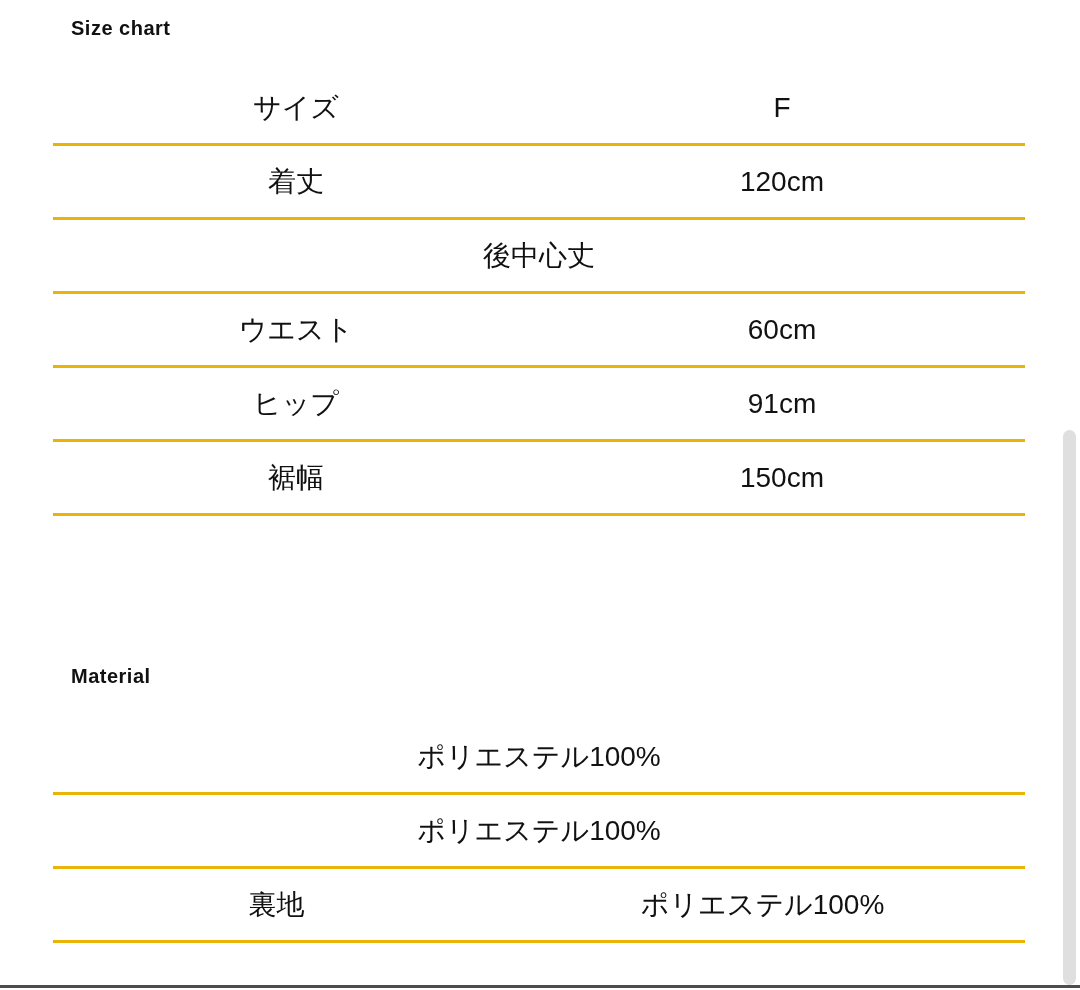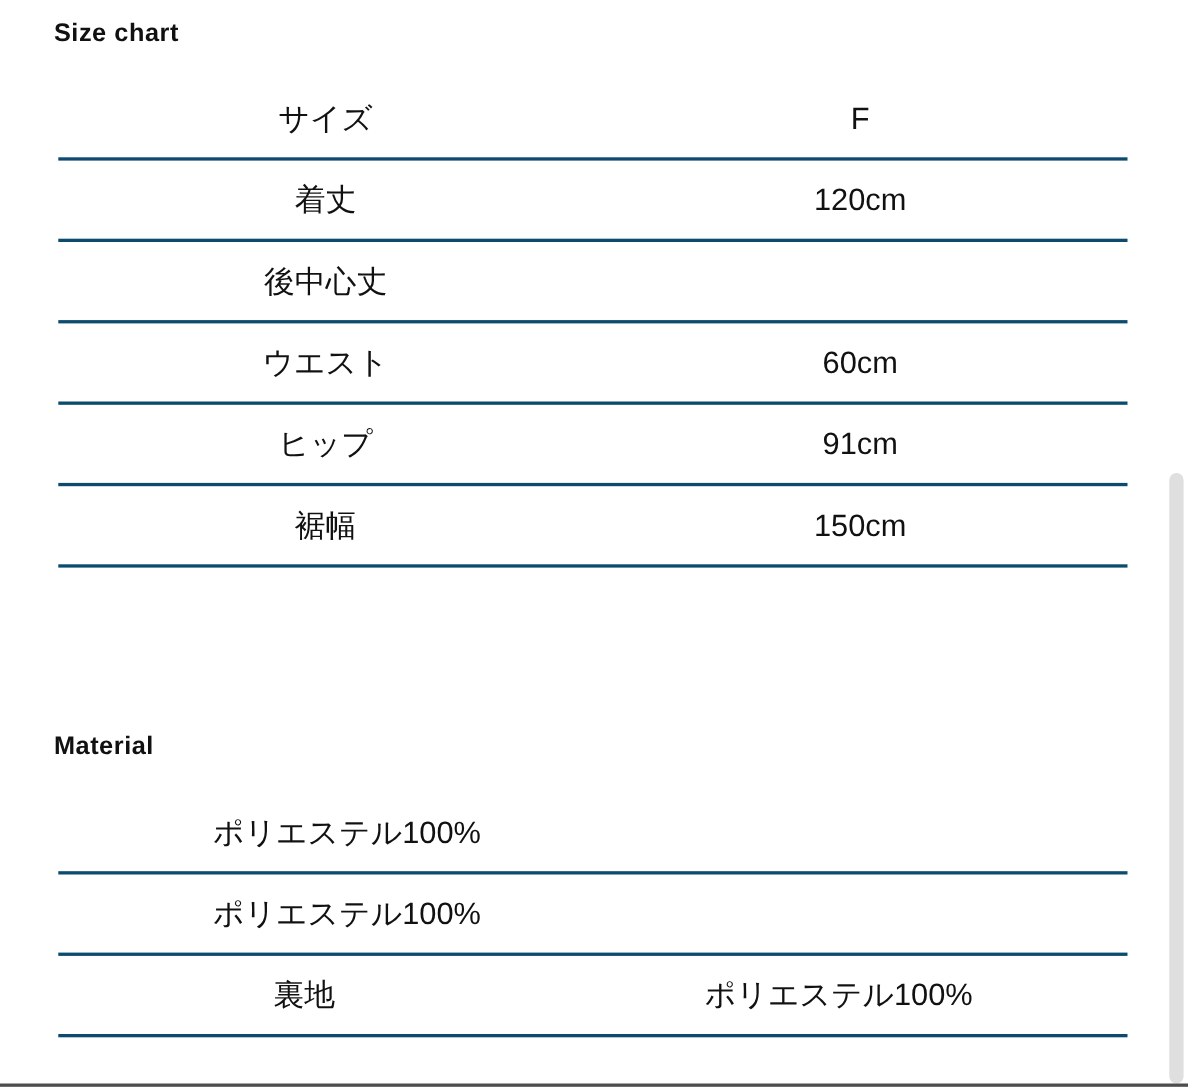--- a/index.html
+++ b/index.html
@@ -10,45 +10,46 @@
     color: #111111;
   }
   .page {
     position: relative;
     width: 1080px; height: 990px;
     background: #ffffff;
     overflow: hidden;
   }
   .section-title {
     position: absolute;
-    left: 49px;
+    left: 71px;
     margin: 0;
-    font-size: 23px;
+    font-size: 20px;
     font-weight: 700;
     letter-spacing: 0.5px;
     color: #111111;
     line-height: 1.2;
   }
   #size-chart-title { top: 16px; }
   #material-title  { top: 664px; }
 
   .data-table {
     position: absolute;
     left: 53px;
     width: 972px;
   }
   #size-table     { top: 73px; }
   #material-table { top: 721px; }
 
   .trow {
     display: flex;
     align-items: center;
     height: 74px;
-    border-bottom: 3px solid #0c4a6e;
+    border-bottom: 3px solid #eab308;
     box-sizing: border-box;
+    justify-content: center;
   }
   .trow.header { height: 73px; }
 
   .cell {
     text-align: center;
     font-size: 28px;
     font-weight: 400;
     color: #111111;
     white-space: nowrap;
   }

